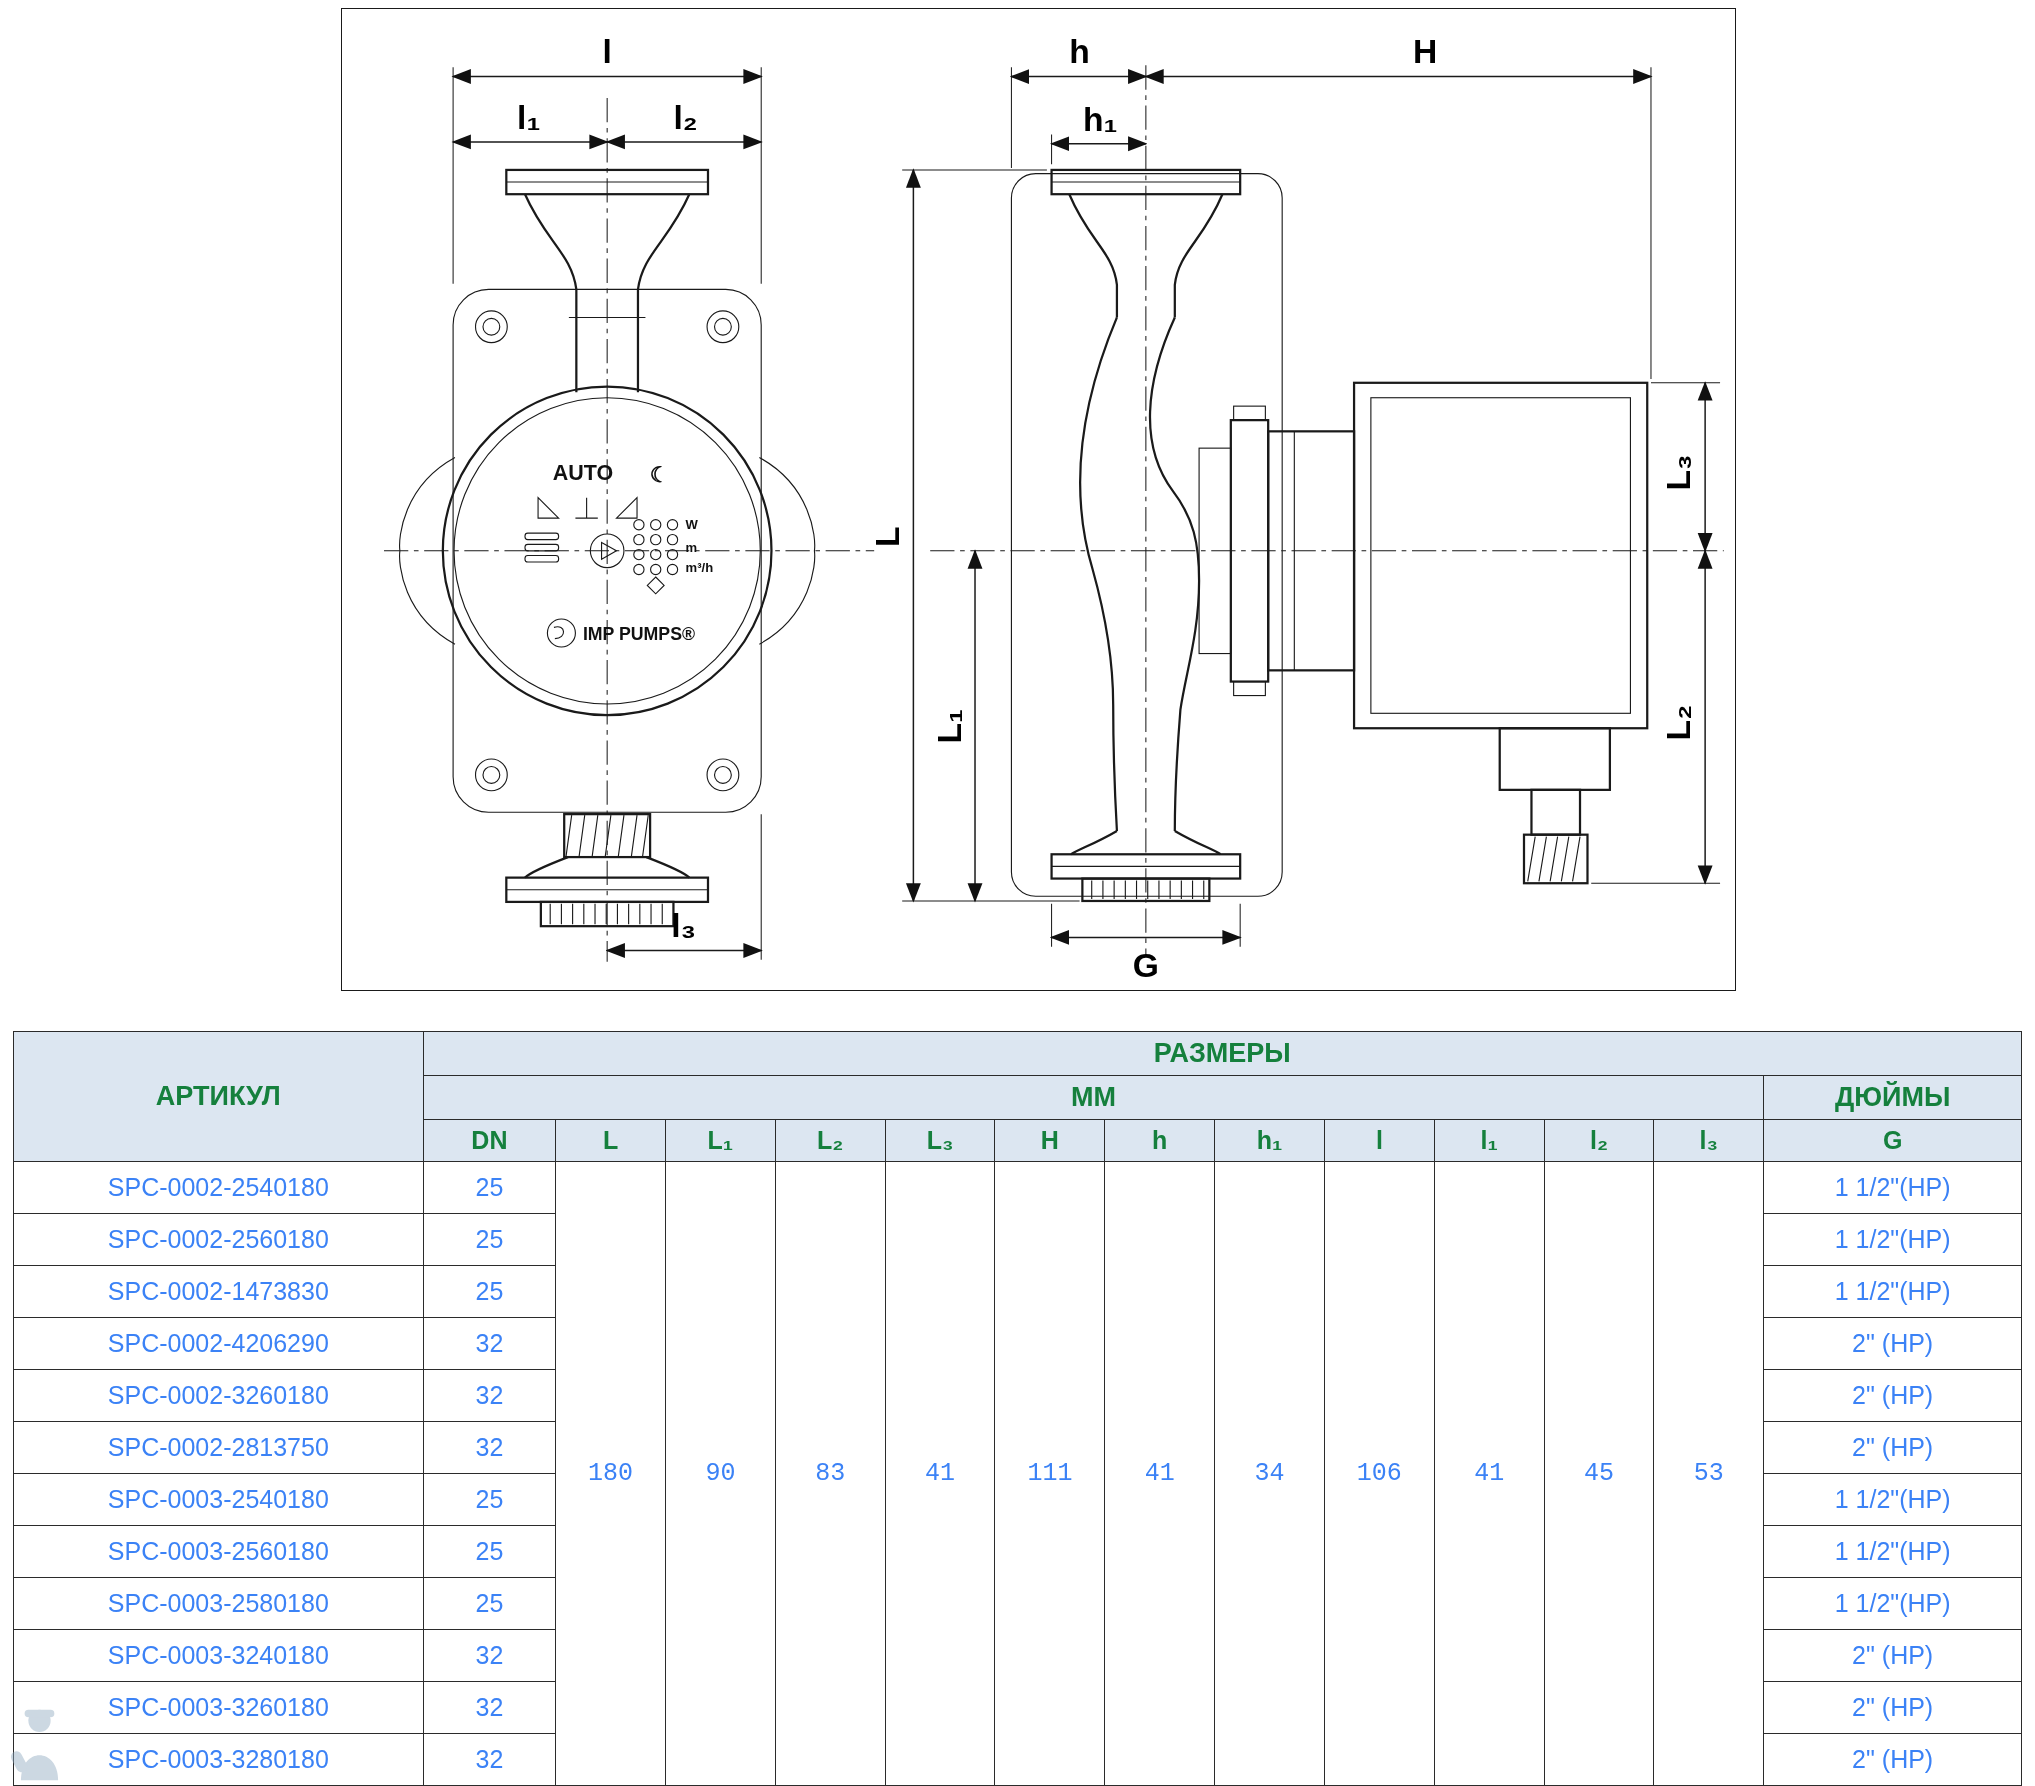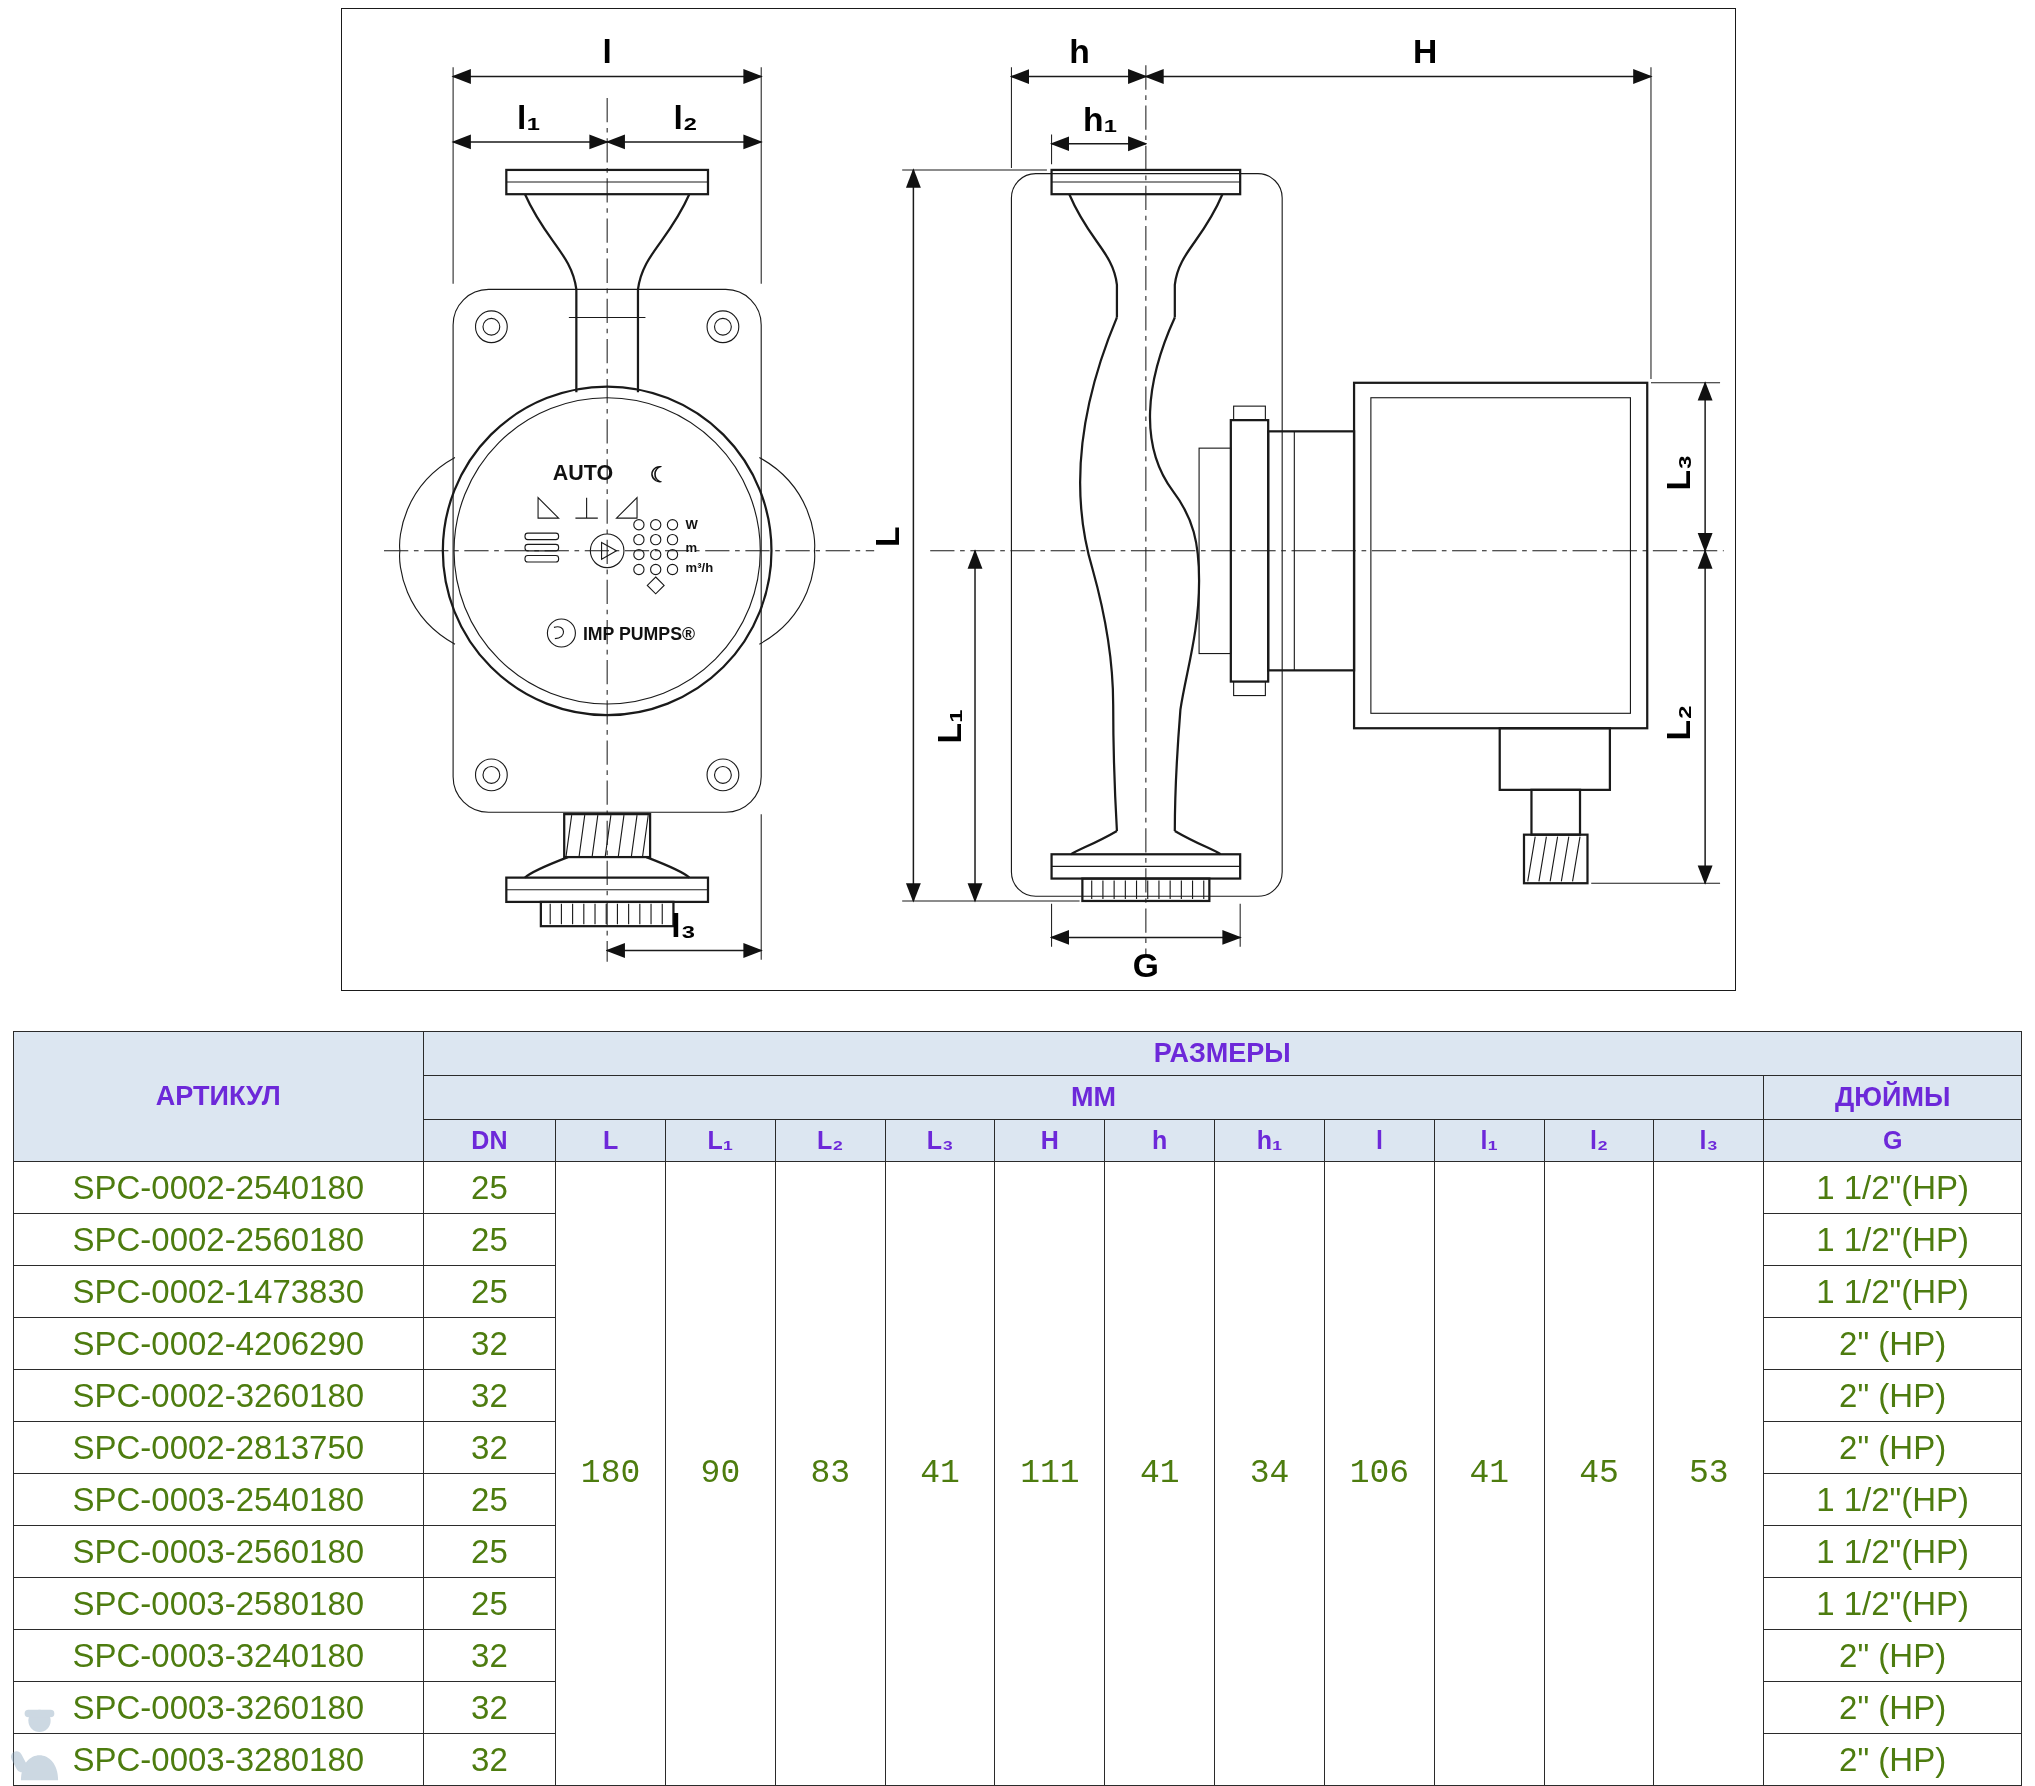--- a/index.html
+++ b/index.html
@@ -24,24 +24,24 @@
   .tinytxt{font:bold 14px "Liberation Sans",sans-serif;fill:#111;}
   .brandtxt{font:bold 19px "Liberation Sans",sans-serif;fill:#111;}
 
   
   .table-wrap{position:absolute;left:13px;top:1031px;width:2009px;}
   table.dims{width:100%;border-collapse:collapse;table-layout:fixed;border:1.9px solid #2b2b2b;}
   table.dims th,table.dims td{
     border:0.9px solid #2b2b2b;text-align:center;vertical-align:middle;padding:0 3.7px;
   }
   table.dims thead th{
-    background:#dce6f1;color:#6d28d9;font-weight:bold;font-size:27px;height:43px;
+    background:#dce6f1;color:#15803d;font-weight:bold;font-size:27px;height:43px;
   }
   table.dims thead tr.colrow th{font-size:25px;height:41px;}
-  table.dims tbody td{font-size:33px;color:#4d7c0f;height:51px;background:#fff;}
+  table.dims tbody td{font-size:25px;color:#3b82f6;height:51px;background:#fff;}
   td.merged{font-size:25px;font-family:Liberation Mono, monospace;}
 
   .watermark{position:absolute;left:5.6px;top:1706px;opacity:.45;}
 </style>
 </head>
 <body>
 
 <div class="drawing-frame">
   <svg viewBox="0 0 1492 1050">
     <defs>

